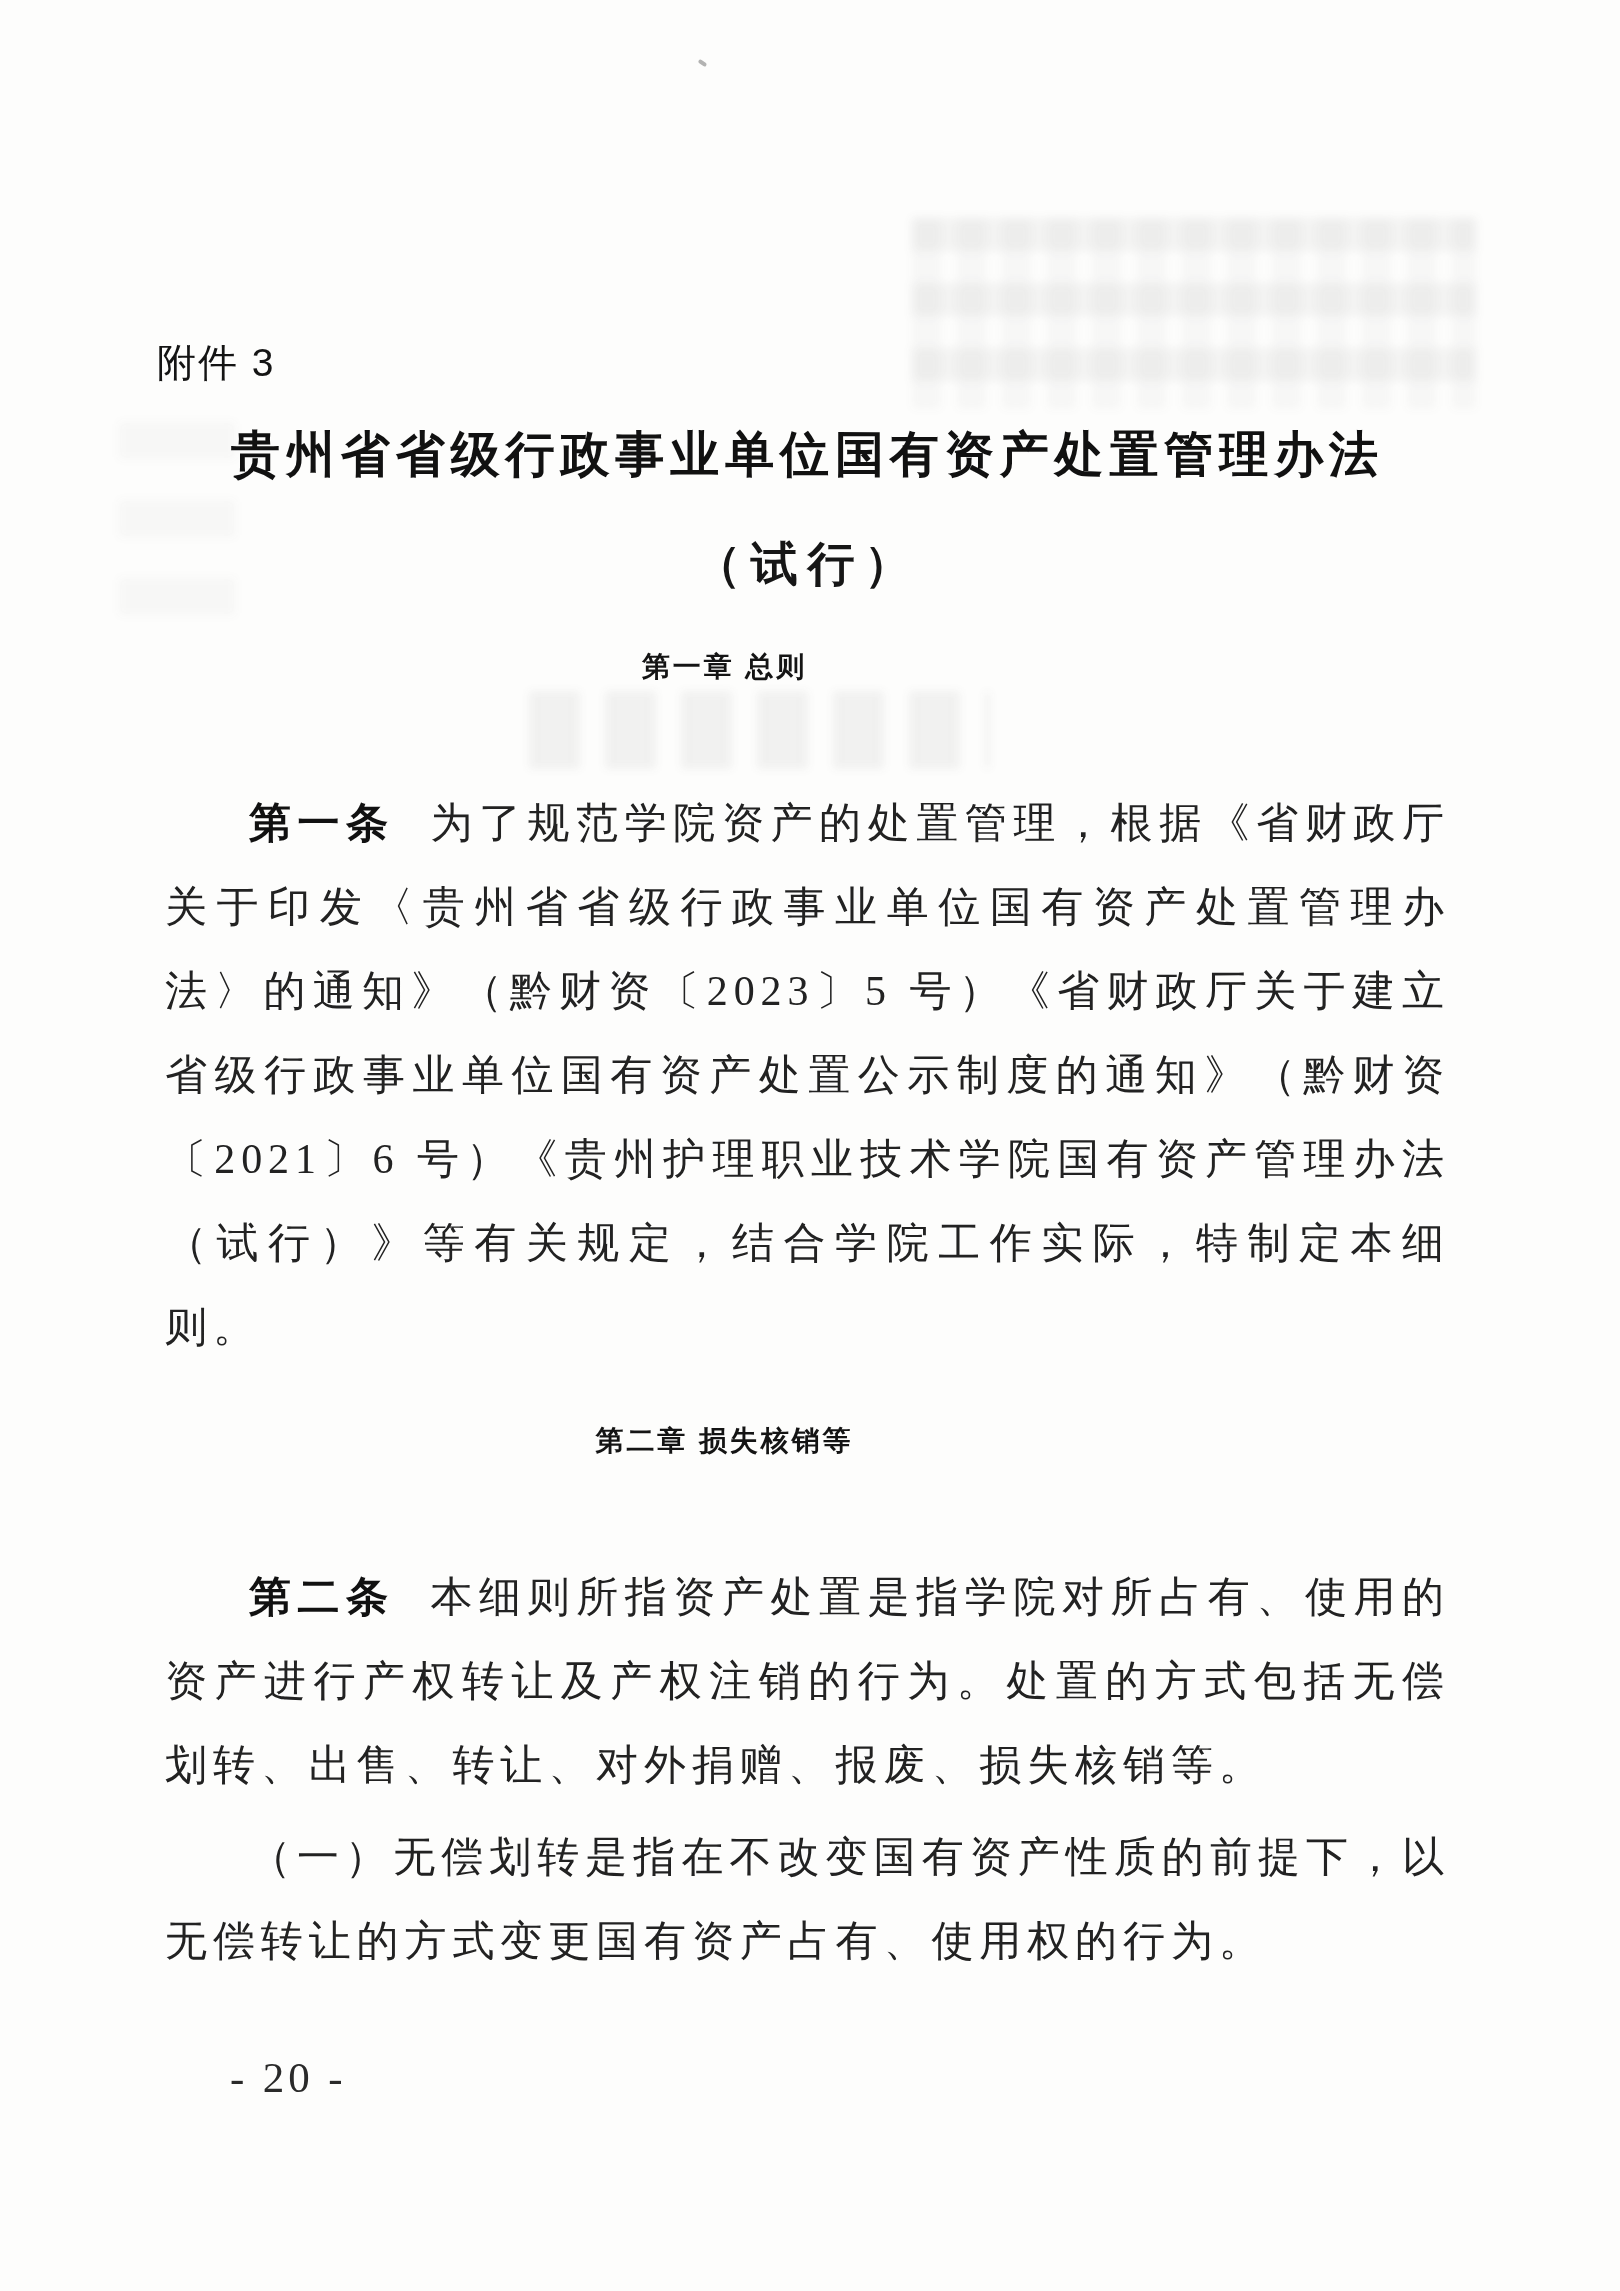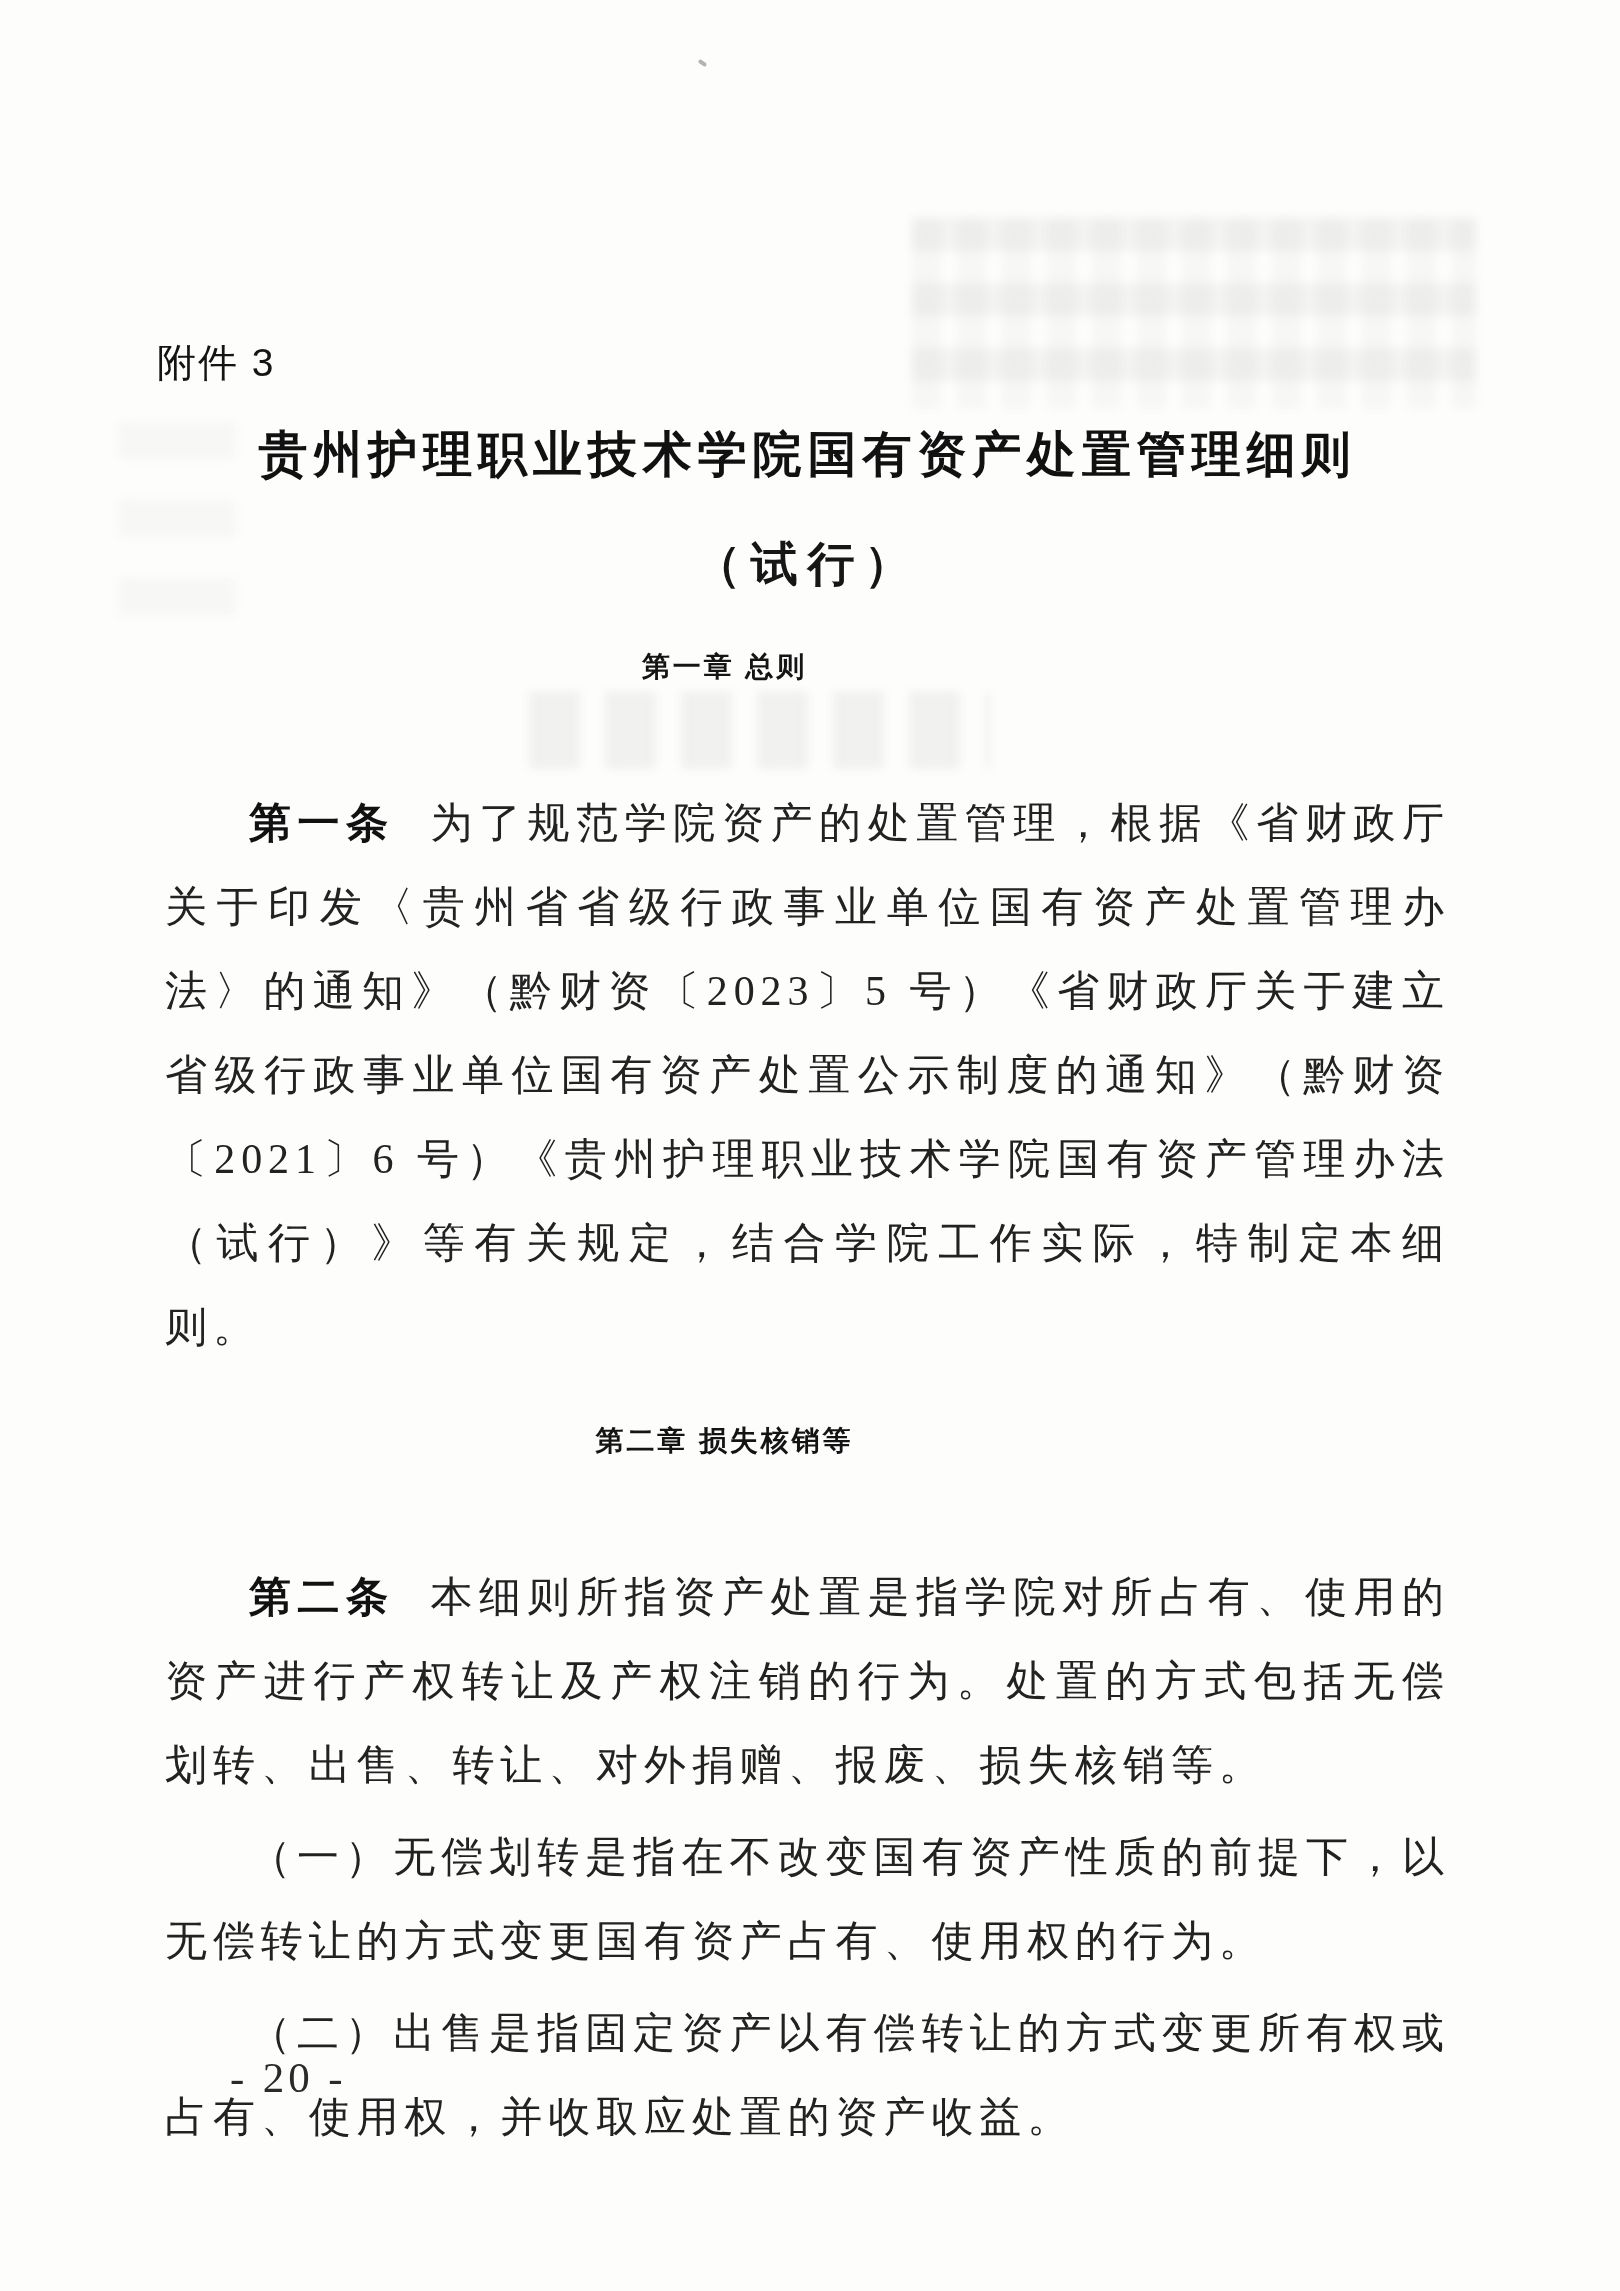--- a/index.html
+++ b/index.html
@@ -127,32 +127,31 @@
 
 <div class="page">
 
   <div class="bleed bleed-1"></div>
   <div class="bleed bleed-2"></div>
   <div class="bleed bleed-3"></div>
   <div class="speck"></div>
 
   <div class="attachment">附件 3</div>
 
-  <div class="title">贵州护理职业技术学院国有资产处置管理细则</div>
+  <div class="title">贵州省省级行政事业单位国有资产处置管理办法</div>
 
   <div class="subtitle">（试行）</div>
 
   <div class="chapter-heading">第一章 总则</div>
 
   <p class="para first-article"><span class="article-label">第一条</span><span class="article-text">为了规范学院资产的处置管理，根据《省财政厅关于印发〈贵州省省级行政事业单位国有资产处置管理办法〉的通知》（黔财资〔2023〕5 号）《省财政厅关于建立省级行政事业单位国有资产处置公示制度的通知》（黔财资〔2021〕6 号）《贵州护理职业技术学院国有资产管理办法（试行）》等有关规定，结合学院工作实际，特制定本细则。</span></p>
 
   <div class="chapter-heading second">第二章 损失核销等</div>
 
   <p class="para first-article"><span class="article-label">第二条</span><span class="article-text">本细则所指资产处置是指学院对所占有、使用的资产进行产权转让及产权注销的行为。处置的方式包括无偿划转、出售、转让、对外捐赠、报废、损失核销等。</span></p>
 
   <p class="para">（一）无偿划转是指在不改变国有资产性质的前提下，以无偿转让的方式变更国有资产占有、使用权的行为。</p>
 
-  <p class="para">（二）出售是指固定资产以有偿转让的方式变更所有权或占有、使用权，并收取应处置的资产收益。</p>
 
   <div class="page-number">- 20 -</div>
 
 </div>
 
 
 </body></html>

